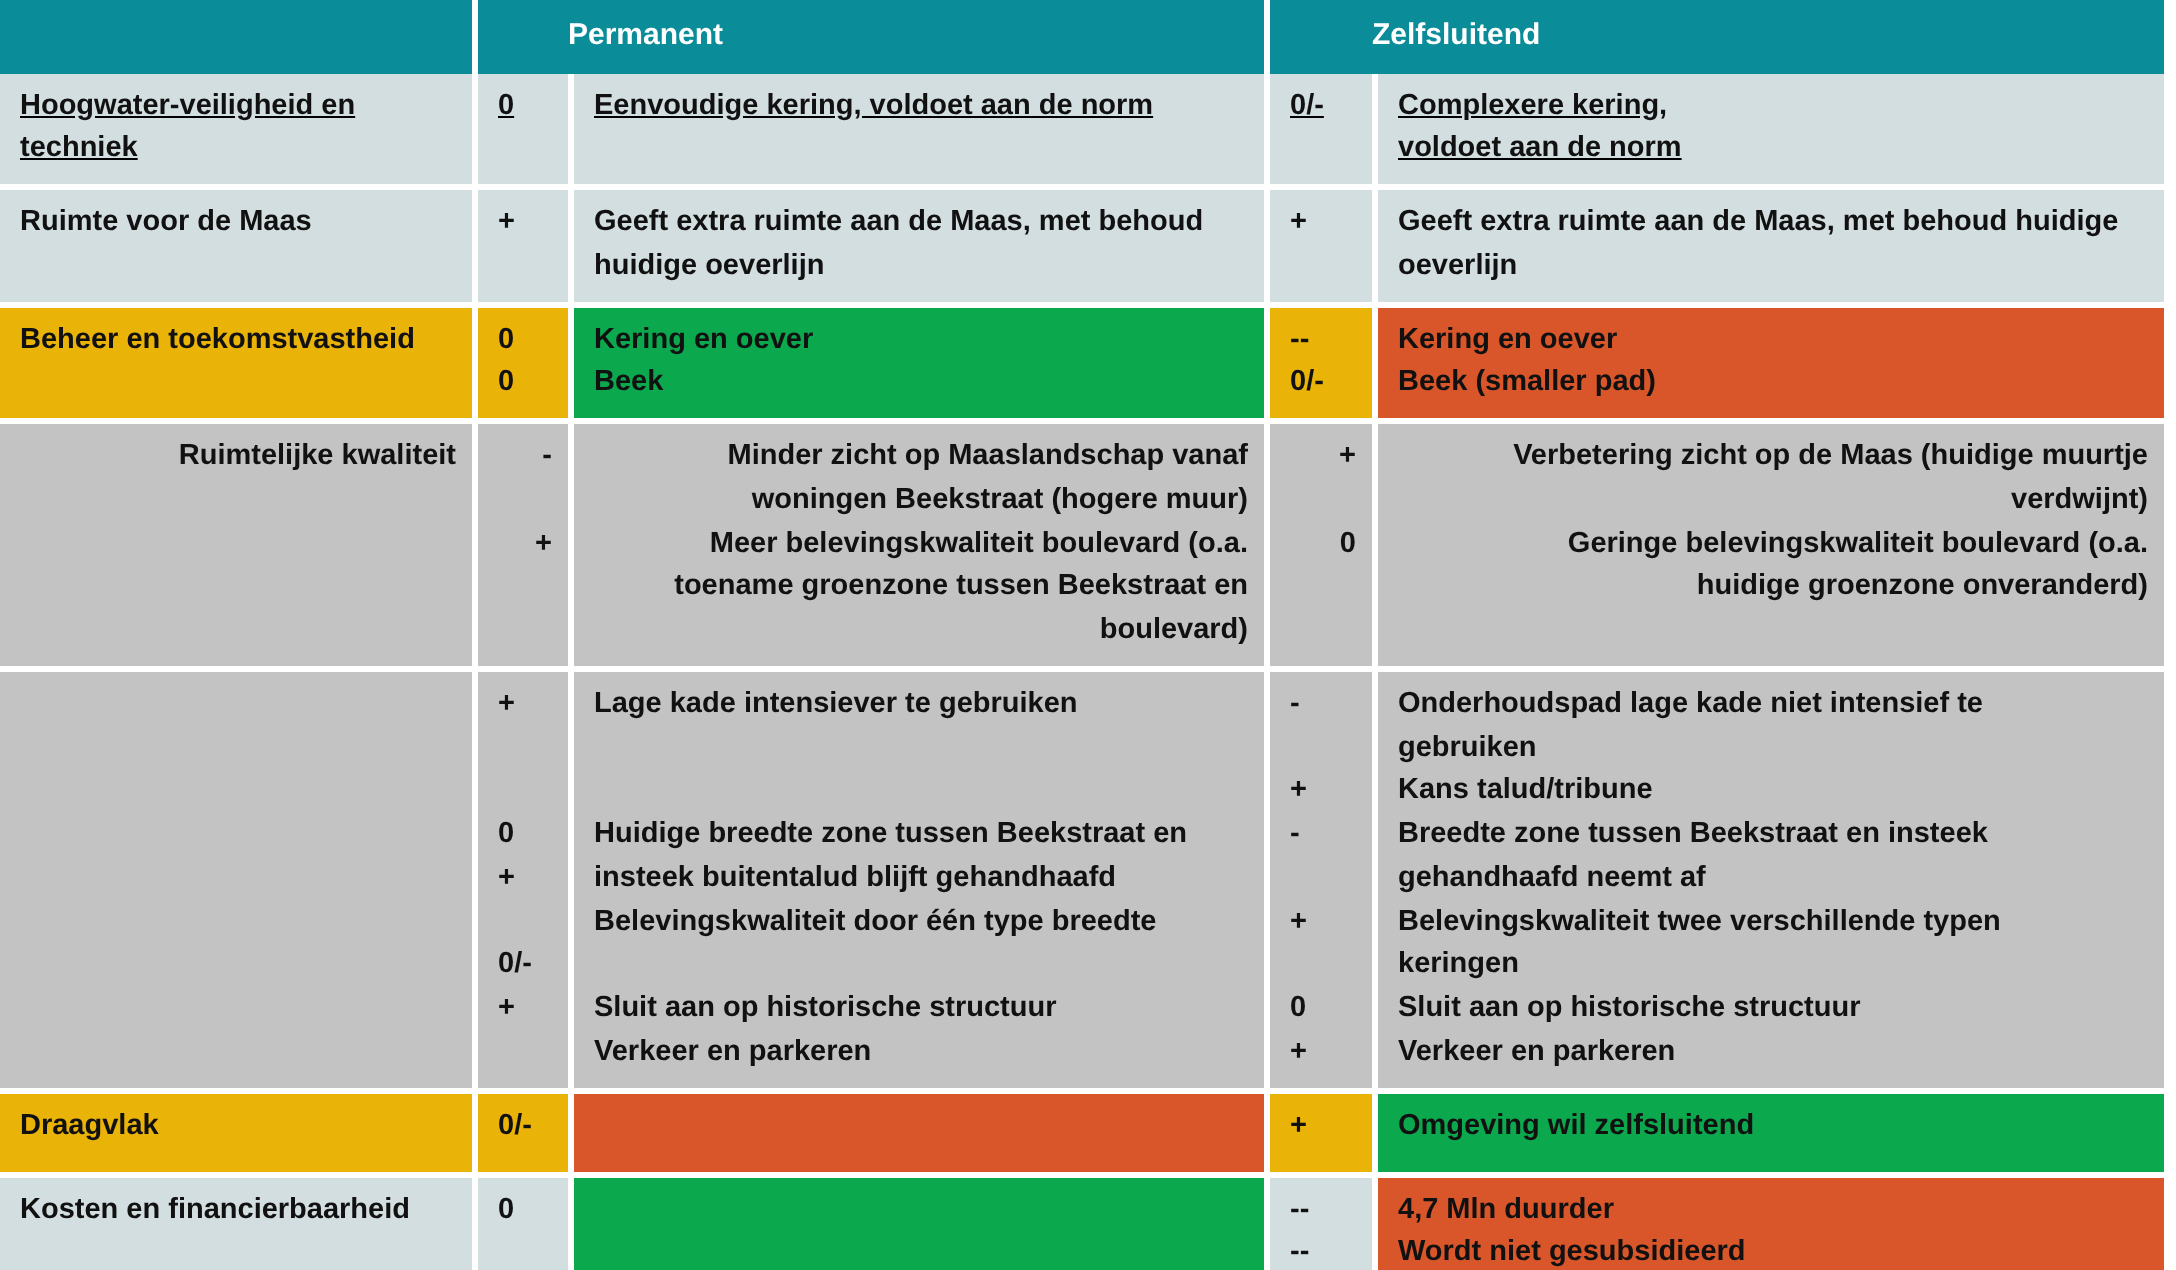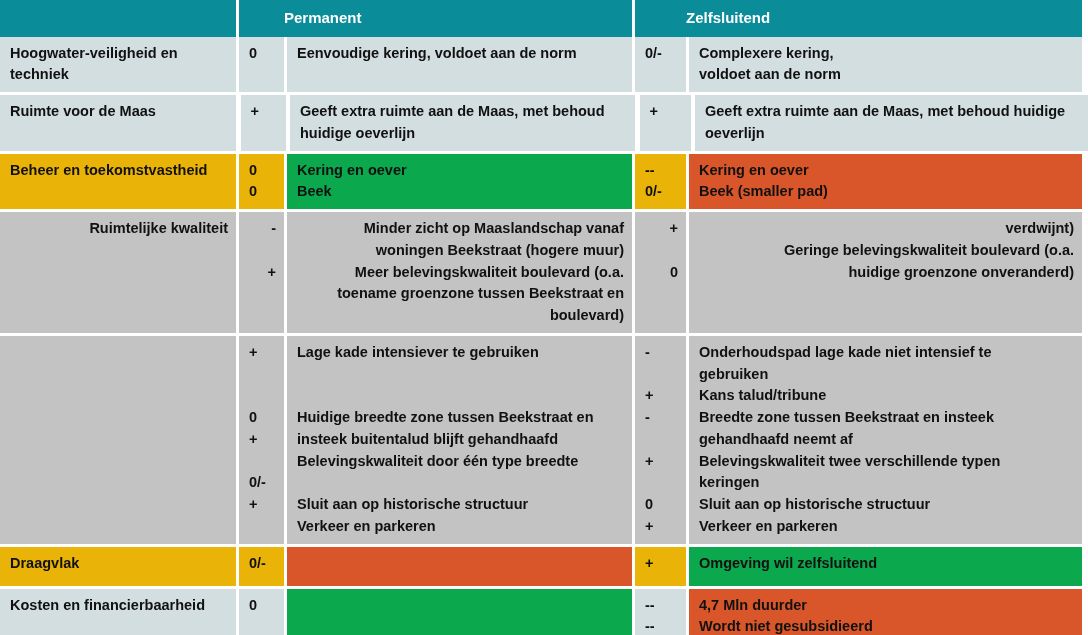--- a/index.html
+++ b/index.html
@@ -66,37 +66,37 @@
 
   <div class="row header">
     <div class="cell c-crit"></div>
     <div class="cell c-scoreA"></div>
     <div class="cell c-textA" style="border-left:0;padding-left:0;">Permanent</div>
     <div class="cell c-scoreB"></div>
     <div class="cell c-textB" style="border-left:0;padding-left:0;">Zelfsluitend</div>
   </div>
 
   <div id="body-rows">
-      <div class="row" style="min-height: 55px;">
+      <div class="row" style="min-height: 55px; text-decoration: underline;">
         <div class="cell c-crit bg-light">Hoogwater-veiligheid en techniek</div>
         <div class="cell c-scoreA bg-light scorelist">
           <span>0</span>
         </div>
         <div class="cell c-textA bg-light textlist">
           <span>Eenvoudige kering, voldoet aan de norm</span>
         </div>
         <div class="cell c-scoreB bg-light scorelist">
           <span>0/-</span>
         </div>
         <div class="cell c-textB bg-light textlist">
           <span>Complexere kering,</span>
           <span>voldoet aan de norm</span>
         </div>
       </div>
-      <div class="row" style="min-height: 56px; justify-content: space-between;">
+      <div class="row" style="min-height: 56px;">
         <div class="cell c-crit bg-light">Ruimte voor de Maas</div>
         <div class="cell c-scoreA bg-light scorelist">
           <span>+</span>
         </div>
         <div class="cell c-textA bg-light textlist">
           <span>Geeft extra ruimte aan de Maas, met behoud huidige oeverlijn</span>
         </div>
         <div class="cell c-scoreB bg-light scorelist">
           <span>+</span>
         </div>
@@ -136,20 +136,21 @@
           <span>Meer belevingskwaliteit boulevard (o.a.</span>
           <span>toename groenzone tussen Beekstraat en</span>
           <span>boulevard)</span>
         </div>
         <div class="cell c-scoreB bg-grey scorelist">
           <span>+</span>
           <span class="spacer">&nbsp;</span>
           <span>0</span>
         </div>
         <div class="cell c-textB bg-grey textlist">
+          <span>Verbetering zicht op de Maas (huidige muurtje</span>
           <span>verdwijnt)</span>
           <span>Geringe belevingskwaliteit boulevard (o.a.</span>
           <span>huidige groenzone onveranderd)</span>
         </div>
       </div>
       <div class="row" style="min-height: 205px;">
         <div class="cell c-crit bg-grey"></div>
         <div class="cell c-scoreA bg-grey scorelist">
           <span>+</span>
           <span class="spacer">&nbsp;</span>

